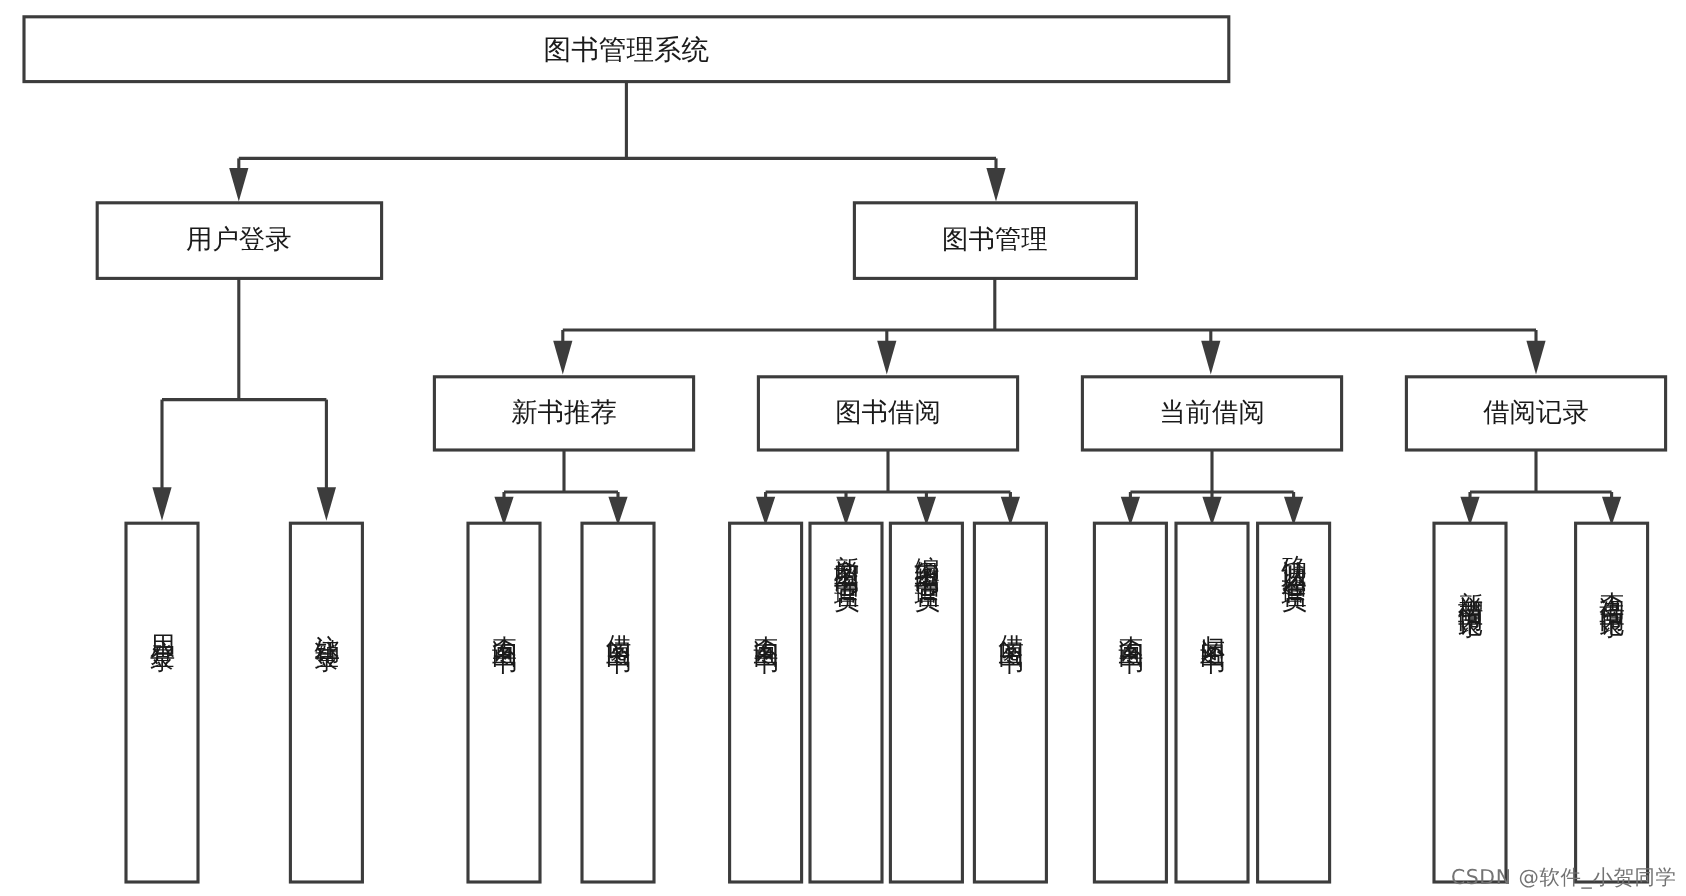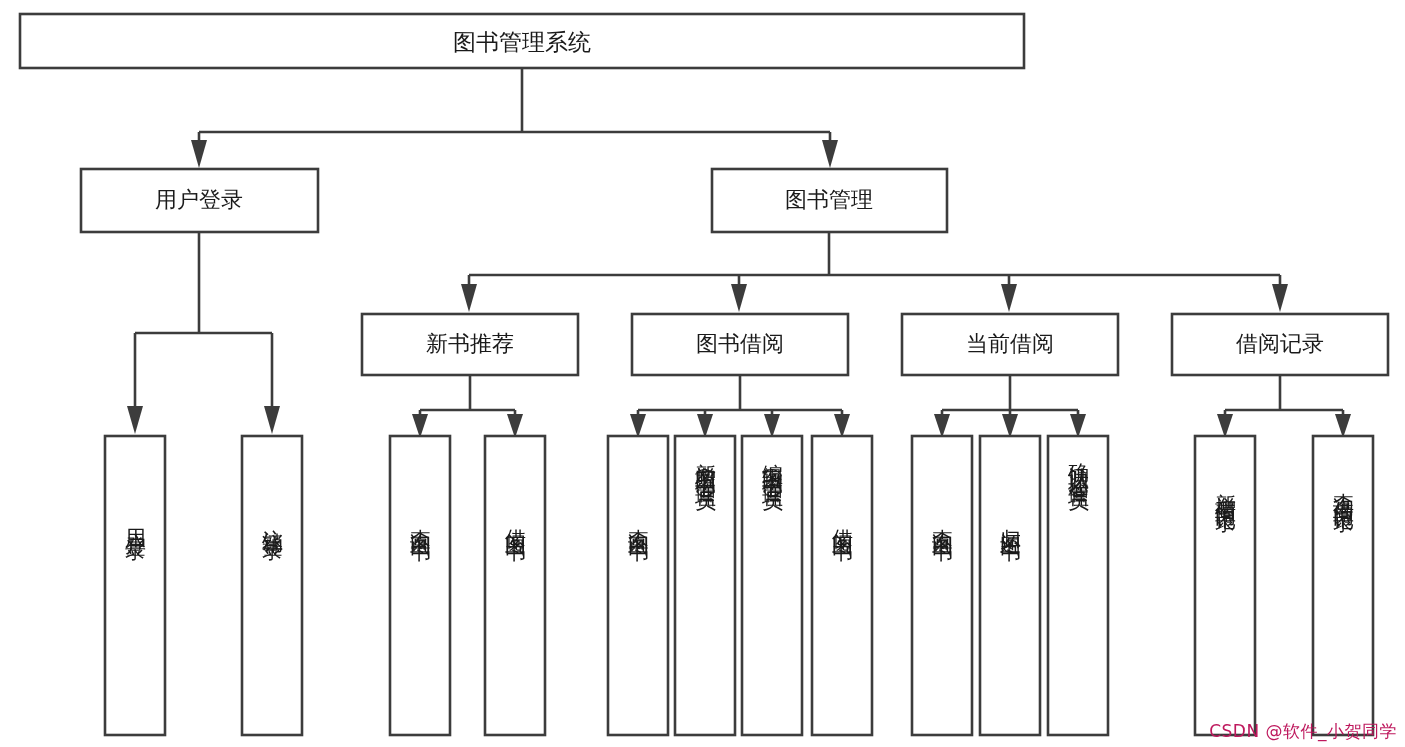--- a/index.html
+++ b/index.html
@@ -72,21 +72,21 @@
     letter-spacing: 4px;
     color: #1a1a1a;
     white-space: nowrap;
   }
   .watermark {
     position: absolute;
     right: 8px;
     bottom: 4px;
     font-family: "DejaVu Sans", "Liberation Sans", sans-serif;
     font-size: 17px;
-    color: #be185d;
+    color: #737373;
     letter-spacing: 0.5px;
     white-space: nowrap;
     margin-top: 32px;
   }
 </style>
 </head>
 <body>
 
 <div id="diagram-root">
 

